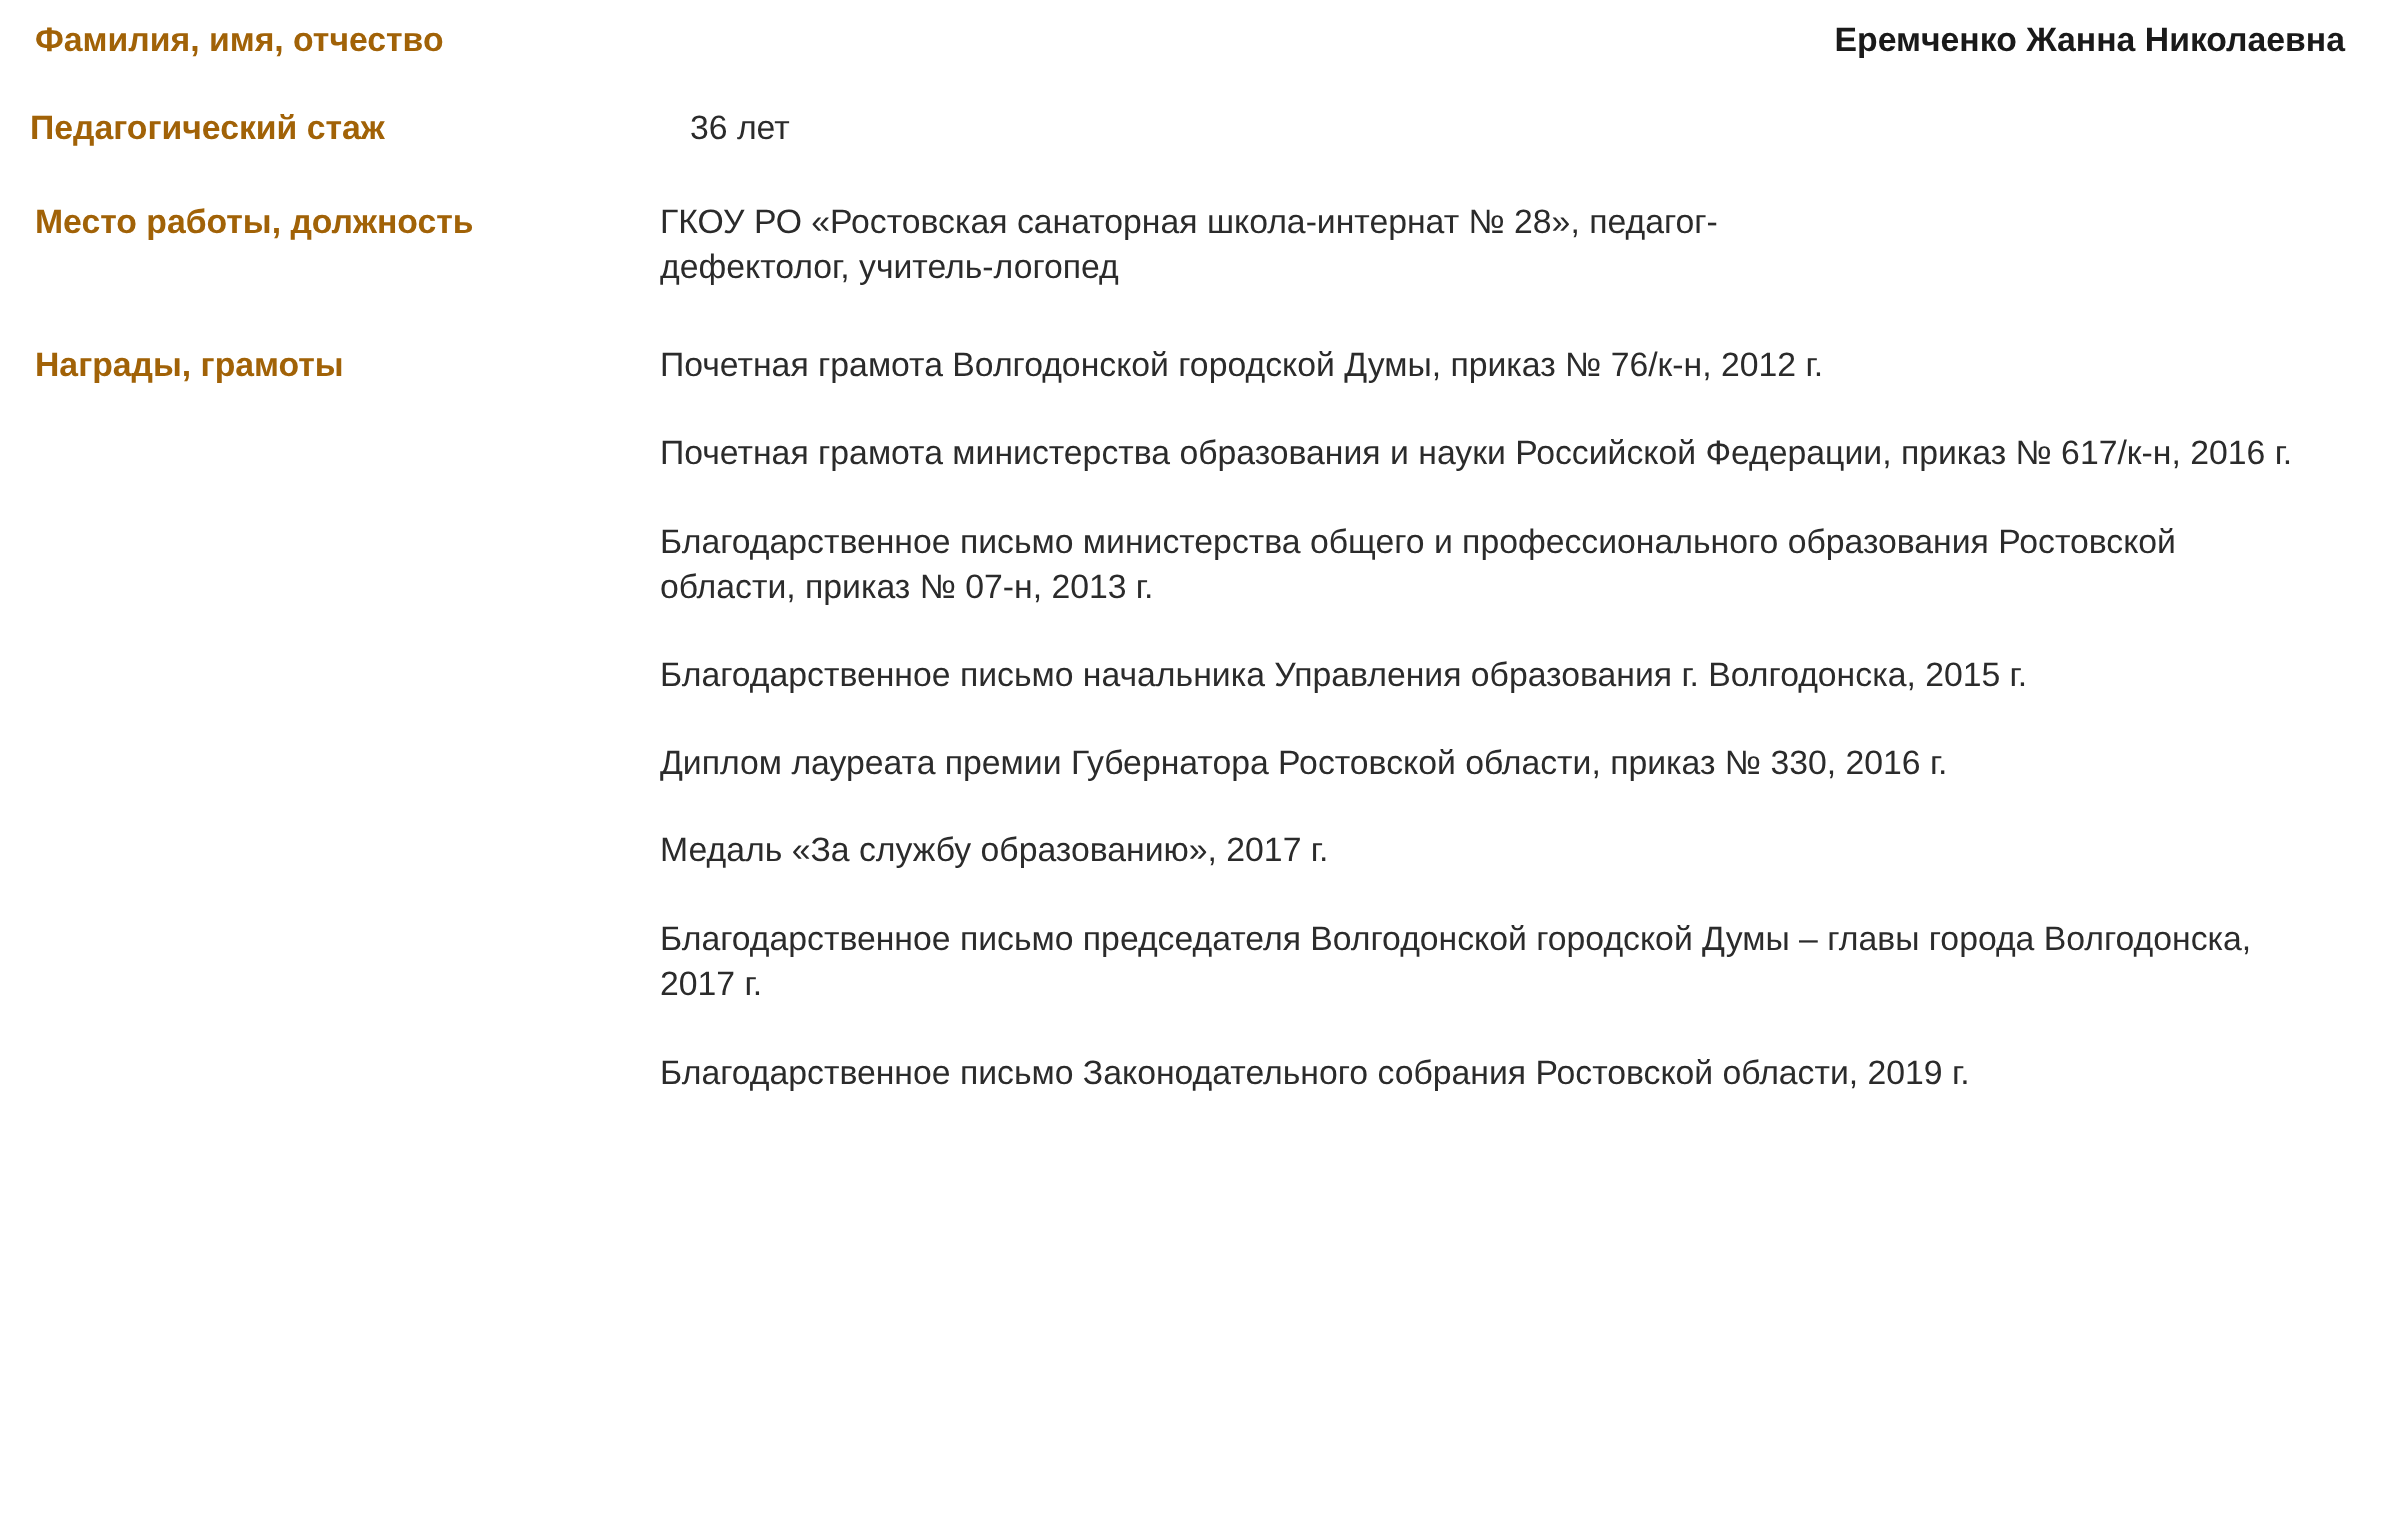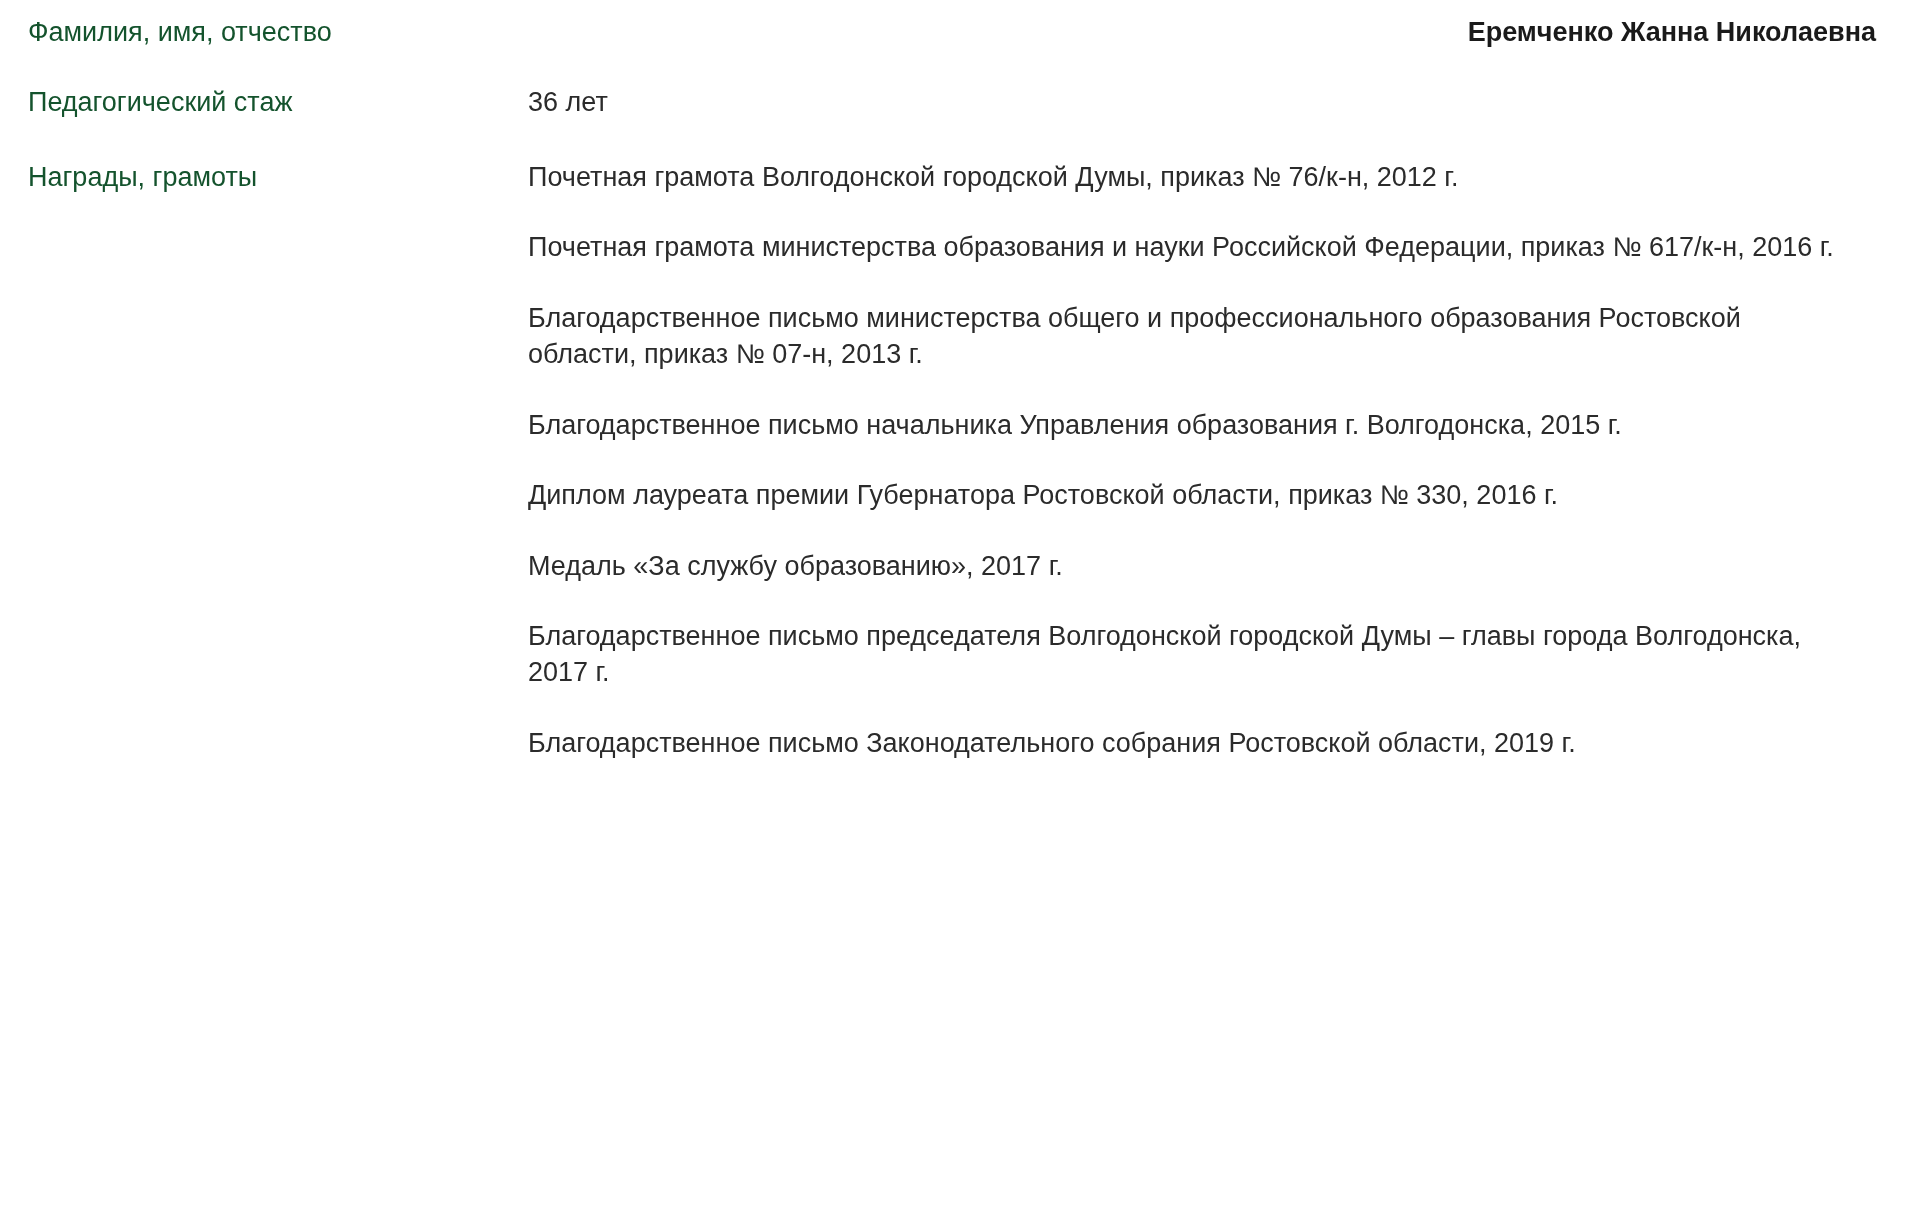--- a/index.html
+++ b/index.html
@@ -20,31 +20,31 @@
     table-layout: fixed;
   }
   .profile-table tr {
     vertical-align: top;
   }
   td.label-cell {
     width: 500px;
     padding: 0 0 0 28px;
     font-size: 27px;
     line-height: 1.35;
-    color: #14532d;
-    font-weight: 400;
+    color: #a16207;
+    font-weight: 700;
   }
   td.value-cell {
     padding: 0 40px 0 0;
     font-size: 27px;
     line-height: 1.35;
     color: #2b2b2b;
   }
   .row-name td { padding-top: 14px; padding-bottom: 34px; }
-  .row-exp td { padding-bottom: 38px; }
+  .row-exp td { padding-bottom: 38px; padding-left: 24px; }
   .row-edu td { padding-bottom: 38px; }
   .row-work td { padding-bottom: 42px; }
   .row-awards td { padding-bottom: 30px; }
   .row-highlights td { padding-bottom: 20px; }
 
   .name-value {
     font-weight: 700;
     font-size: 27px;
     color: #1a1a1a;
     text-align: right;
@@ -76,20 +76,26 @@
     </tr>
 
     <tr class="row-exp">
       <td class="label-cell">Педагогический стаж</td>
       <td class="value-cell">
         <div class="para">36 лет</div>
       </td>
     </tr>
 
 
+    <tr class="row-work">
+      <td class="label-cell">Место работы, должность</td>
+      <td class="value-cell">
+        <div class="para multiline" style="max-width:980px">ГКОУ РО «Ростовская санаторная школа-интернат № 28», педагог-дефектолог, учитель-логопед</div>
+      </td>
+    </tr>
 
     <tr class="row-awards">
       <td class="label-cell">Награды, грамоты</td>
       <td class="value-cell">
         <div class="para">Почетная грамота Волгодонской городской Думы, приказ № 76/к-н, 2012 г.</div>
         <div class="para multiline">Почетная грамота министерства образования и науки Российской Федерации, приказ № 617/к-н, 2016 г.</div>
         <div class="para multiline" style="max-width:1300px">Благодарственное письмо министерства общего и профессионального образования Ростовской области, приказ № 07-н, 2013 г.</div>
         <div class="para">Благодарственное письмо начальника Управления образования г. Волгодонска, 2015 г.</div>
         <div class="para">Диплом лауреата премии Губернатора Ростовской области, приказ № 330, 2016 г.</div>
         <div class="para">Медаль «За службу образованию», 2017 г.</div>

